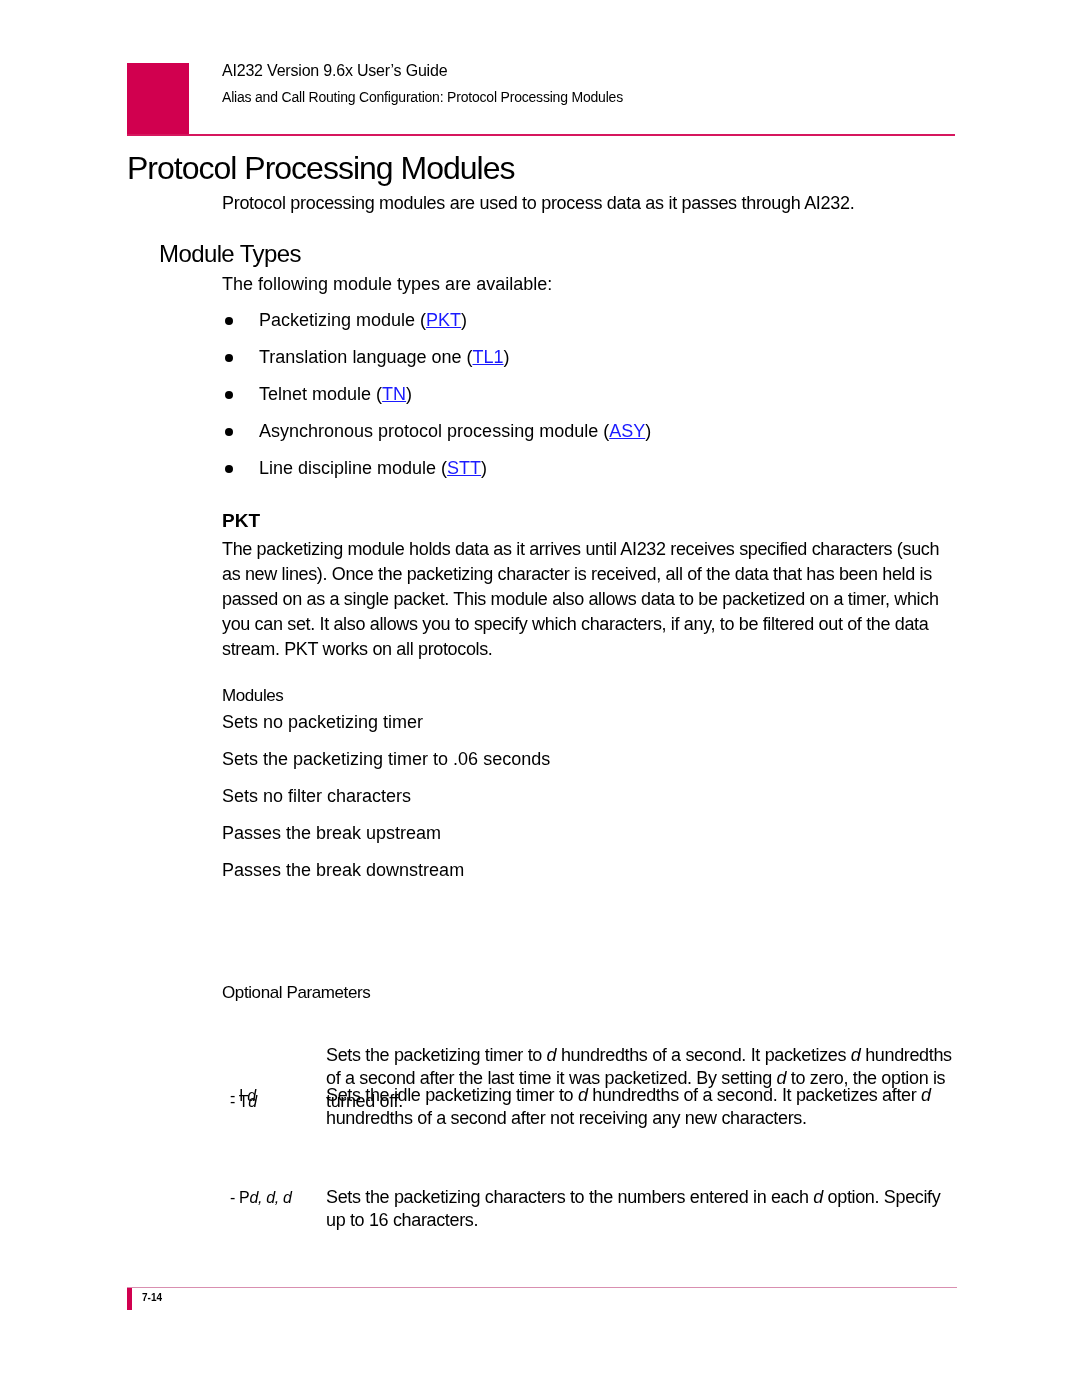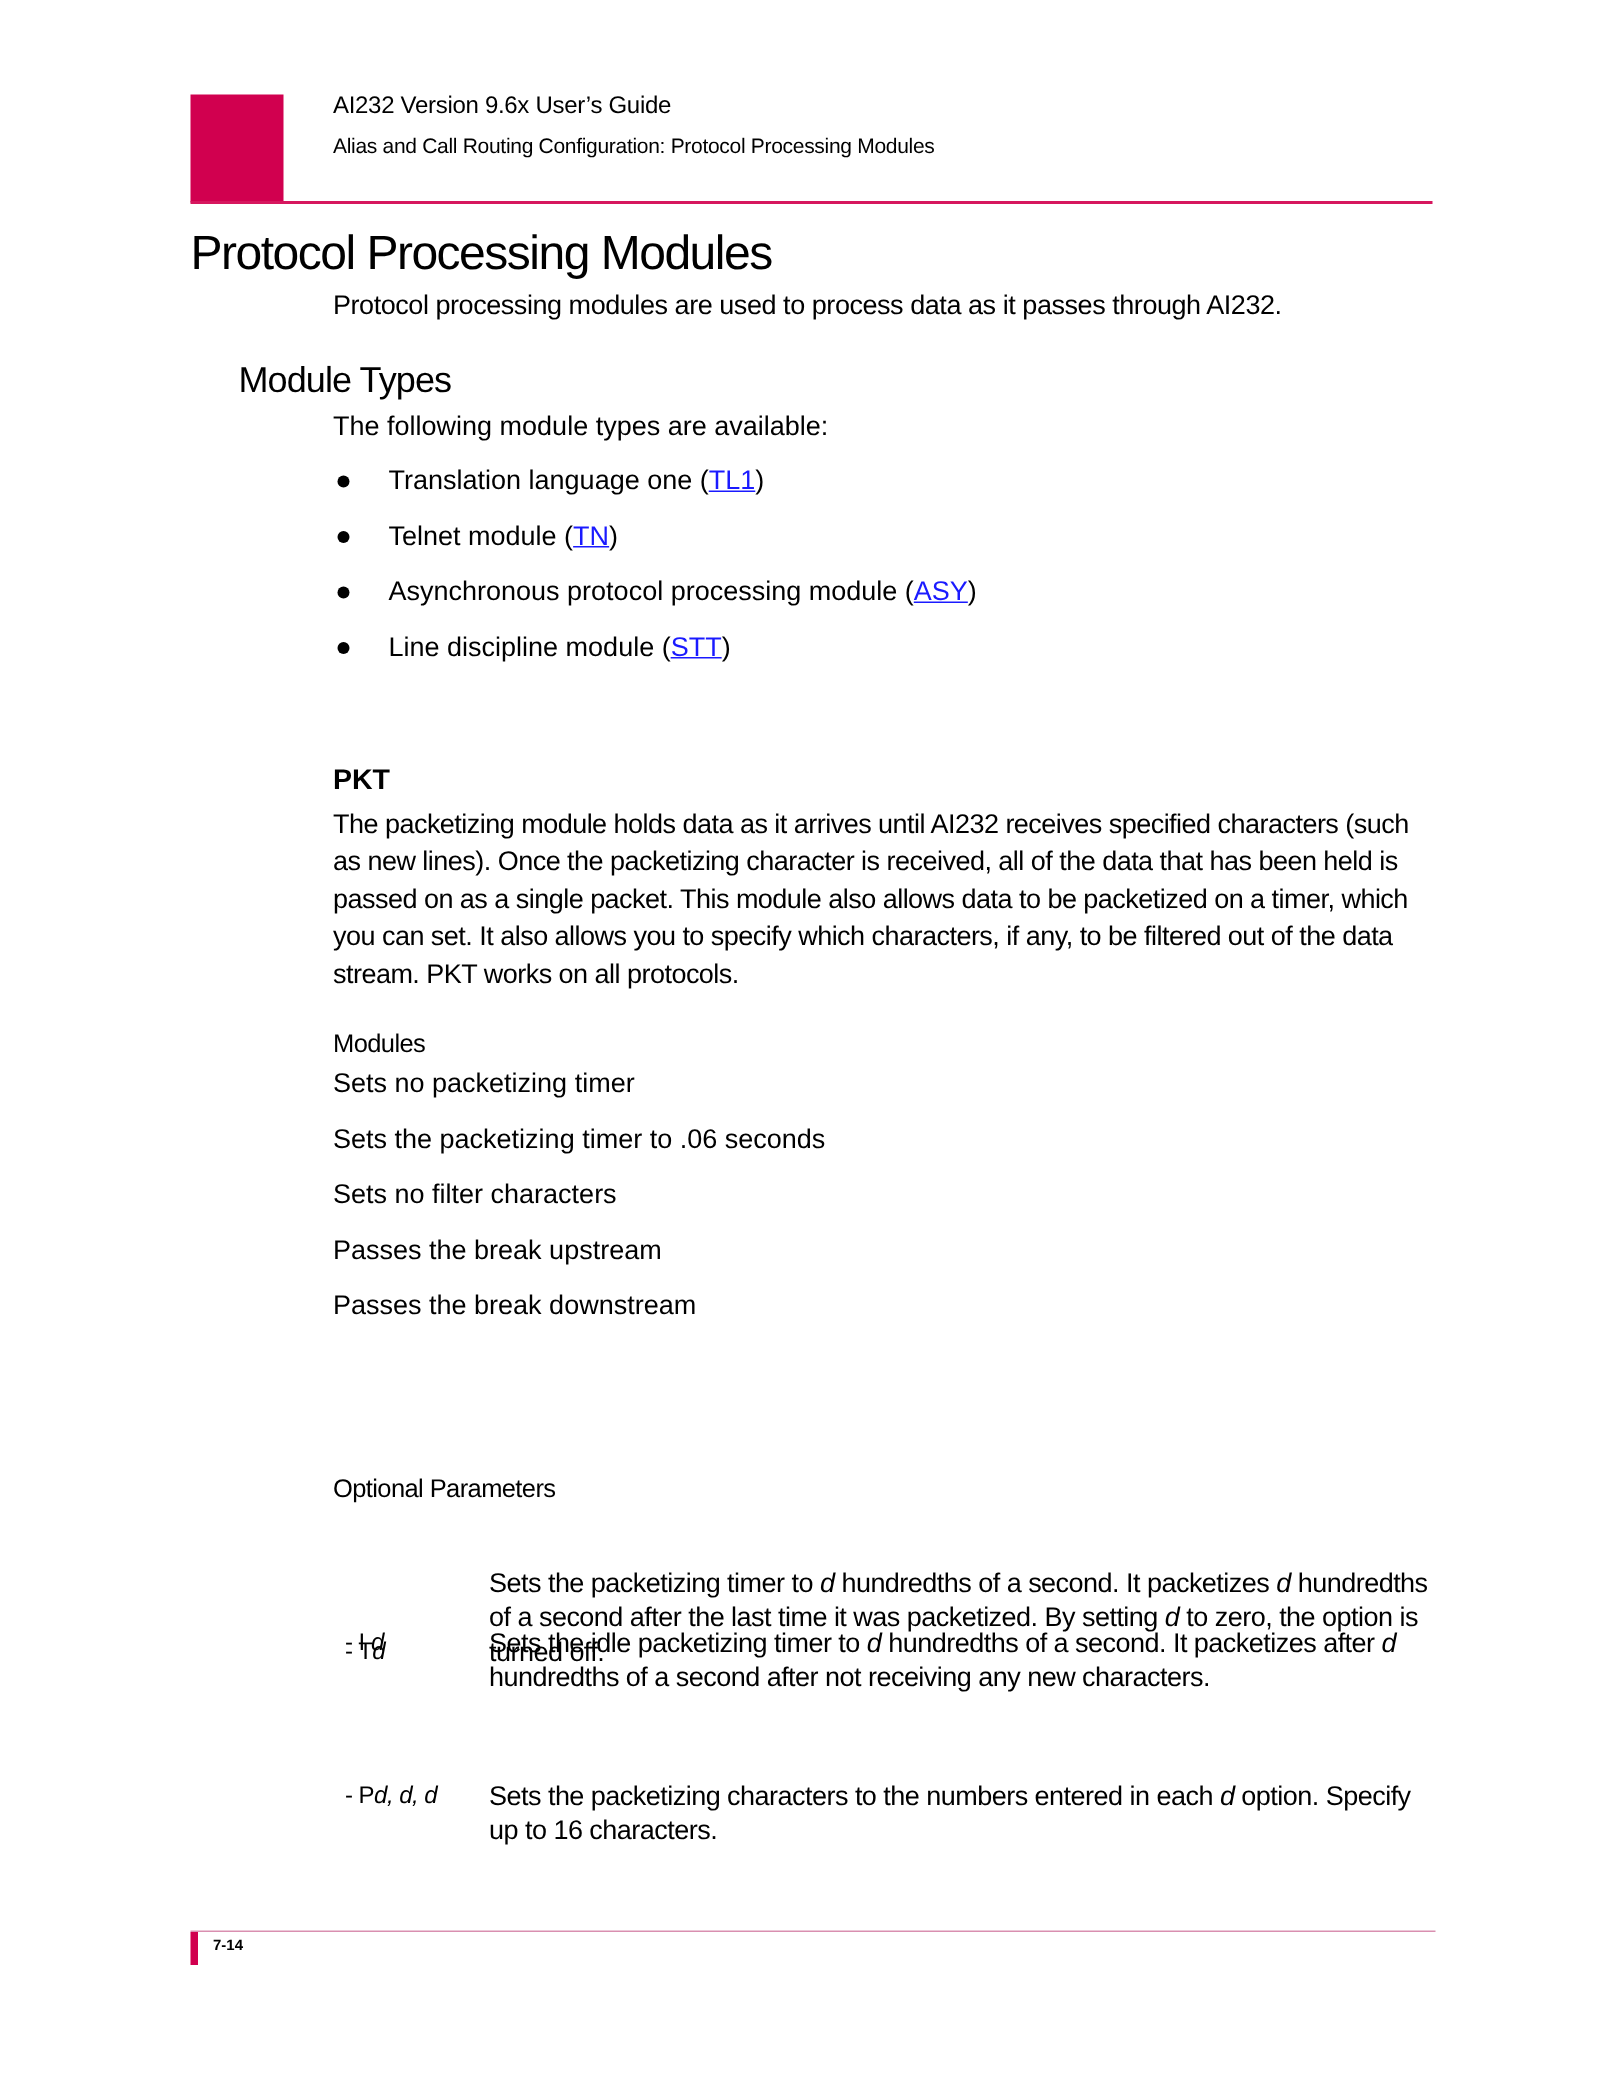--- a/index.html
+++ b/index.html
@@ -154,20 +154,24 @@
 <div class="abs hdr-title">AI232 Version 9.6x User’s Guide</div>
 <div class="abs hdr-sub">Alias and Call Routing Configuration: Protocol Processing Modules</div>
 
 <h1 class="abs page-title">Protocol Processing Modules</h1>
 <div class="abs intro">Protocol processing modules are used to process data as it passes through AI232.</div>
 
 <h2 class="abs section-title">Module Types</h2>
 <div class="abs body-text lead">The following module types are available:</div>
 
 <ul class="abs bullet-list">
+  <li>
+    <span class="bullet"></span>
+    <span><span>Packetizing module (</span><a class="link">PKT</a><span>)</span></span>
+  </li>
   <li>
     <span class="bullet"></span>
     <span><span>Translation language one (</span><a class="link">TL1</a><span>)</span></span>
   </li>
   <li>
     <span class="bullet"></span>
     <span><span>Telnet module (</span><a class="link">TN</a><span>)</span></span>
   </li>
   <li>
     <span class="bullet"></span>

